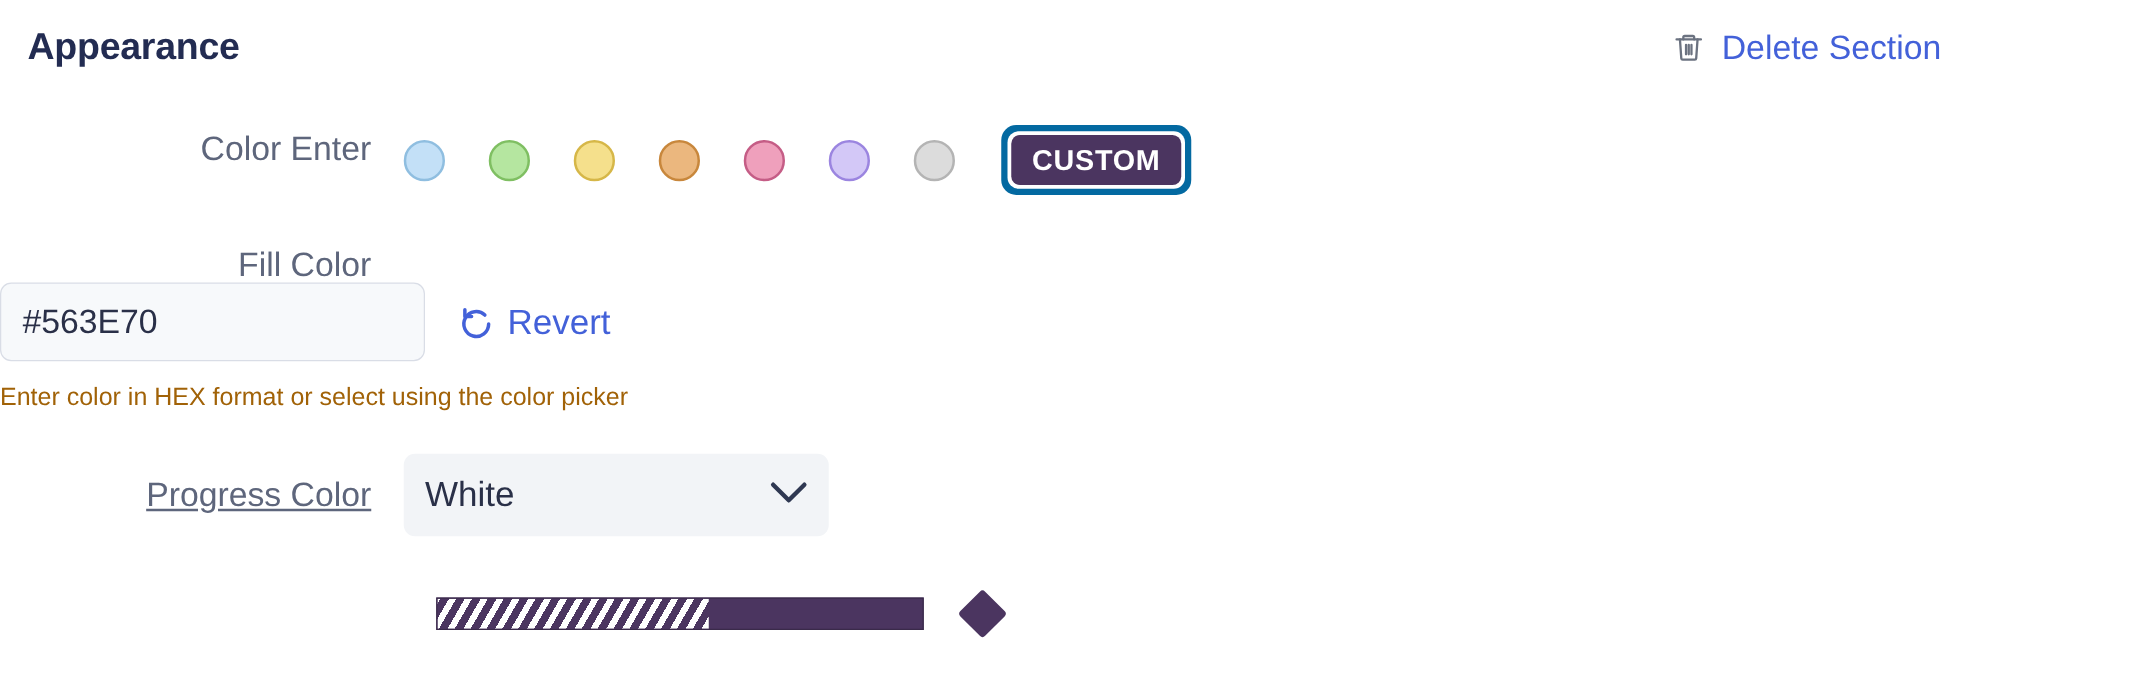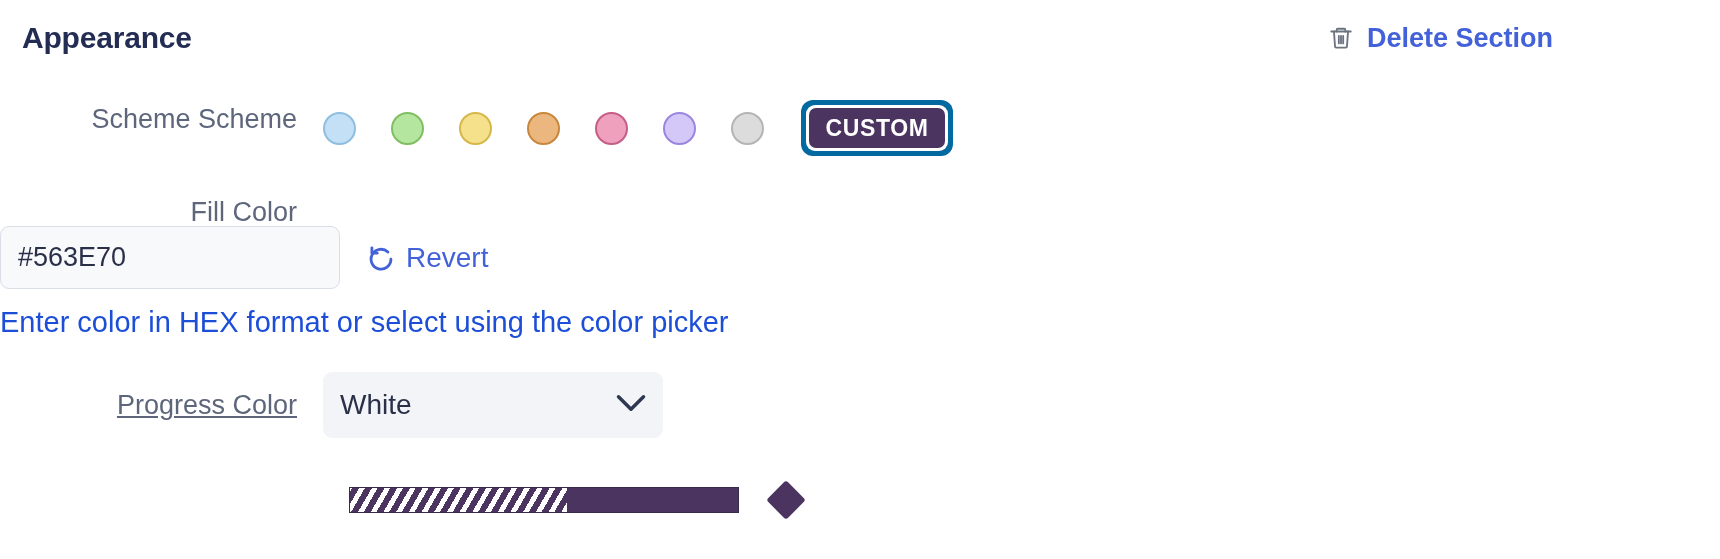--- a/index.html
+++ b/index.html
@@ -48,21 +48,20 @@
   .delete-section .trash-ico {
     display: block;
     width: 26px;
     height: 28px;
     color: #6b7280;
   }
   .delete-section-label {
     font-size: 27px;
     color: #4361d9;
     line-height: 1;
-    font-weight: bold;
   }
 
   
   .form-rows {
     position: absolute;
     top: 96px;
     left: 0;
     width: 1720px;
   }
   .form-row {
@@ -157,22 +156,22 @@
     margin-left: 27px;
     color: #4361d9;
     cursor: pointer;
   }
   .revert-ico { display: block; width: 28px; height: 28px; }
   .revert-label { font-size: 28px; line-height: 1; }
 
   .helper-text {
     margin-top: 19px;
     margin-left: 0px;
-    color: #1d4ed8;
-    font-size: 29px;
+    color: #a16207;
+    font-size: 20px;
     line-height: 1;
   }
 
   
   .row-progress-color { margin-top: 35px; }
   .row-progress-color .row-label { padding-top: 20px; text-decoration: underline; }
   .select-box {
     position: relative;
     width: 340px;
     height: 66px;
@@ -249,21 +248,21 @@
           <path d="M10 10v7M12 10v7M14 10v7"></path>
         </svg>
       </span>
       <span class="delete-section-label">Delete Section</span>
     </div>
   </div>
 
   <div class="form-rows">
 
     <div class="form-row row-color-scheme">
-      <div class="row-label">Scheme Scheme</div>
+      <div class="row-label">Color Enter</div>
       <div class="row-control">
         <div class="swatch-strip">
 
           <div class="swatch" style="background:#C3E0F7;border:2px solid #8FBEE0;"></div>
           <div class="swatch" style="background:#B5E6A0;border:2px solid #7FBF62;"></div>
           <div class="swatch" style="background:#F5E08C;border:2px solid #D6B748;"></div>
           <div class="swatch" style="background:#EBB77E;border:2px solid #C8873C;"></div>
           <div class="swatch" style="background:#EFA0BC;border:2px solid #C55D86;"></div>
           <div class="swatch" style="background:#D3C8F7;border:2px solid #9B85E0;"></div>
           <div class="swatch" style="background:#DCDCDC;border:2px solid #B4B4B4;"></div>

